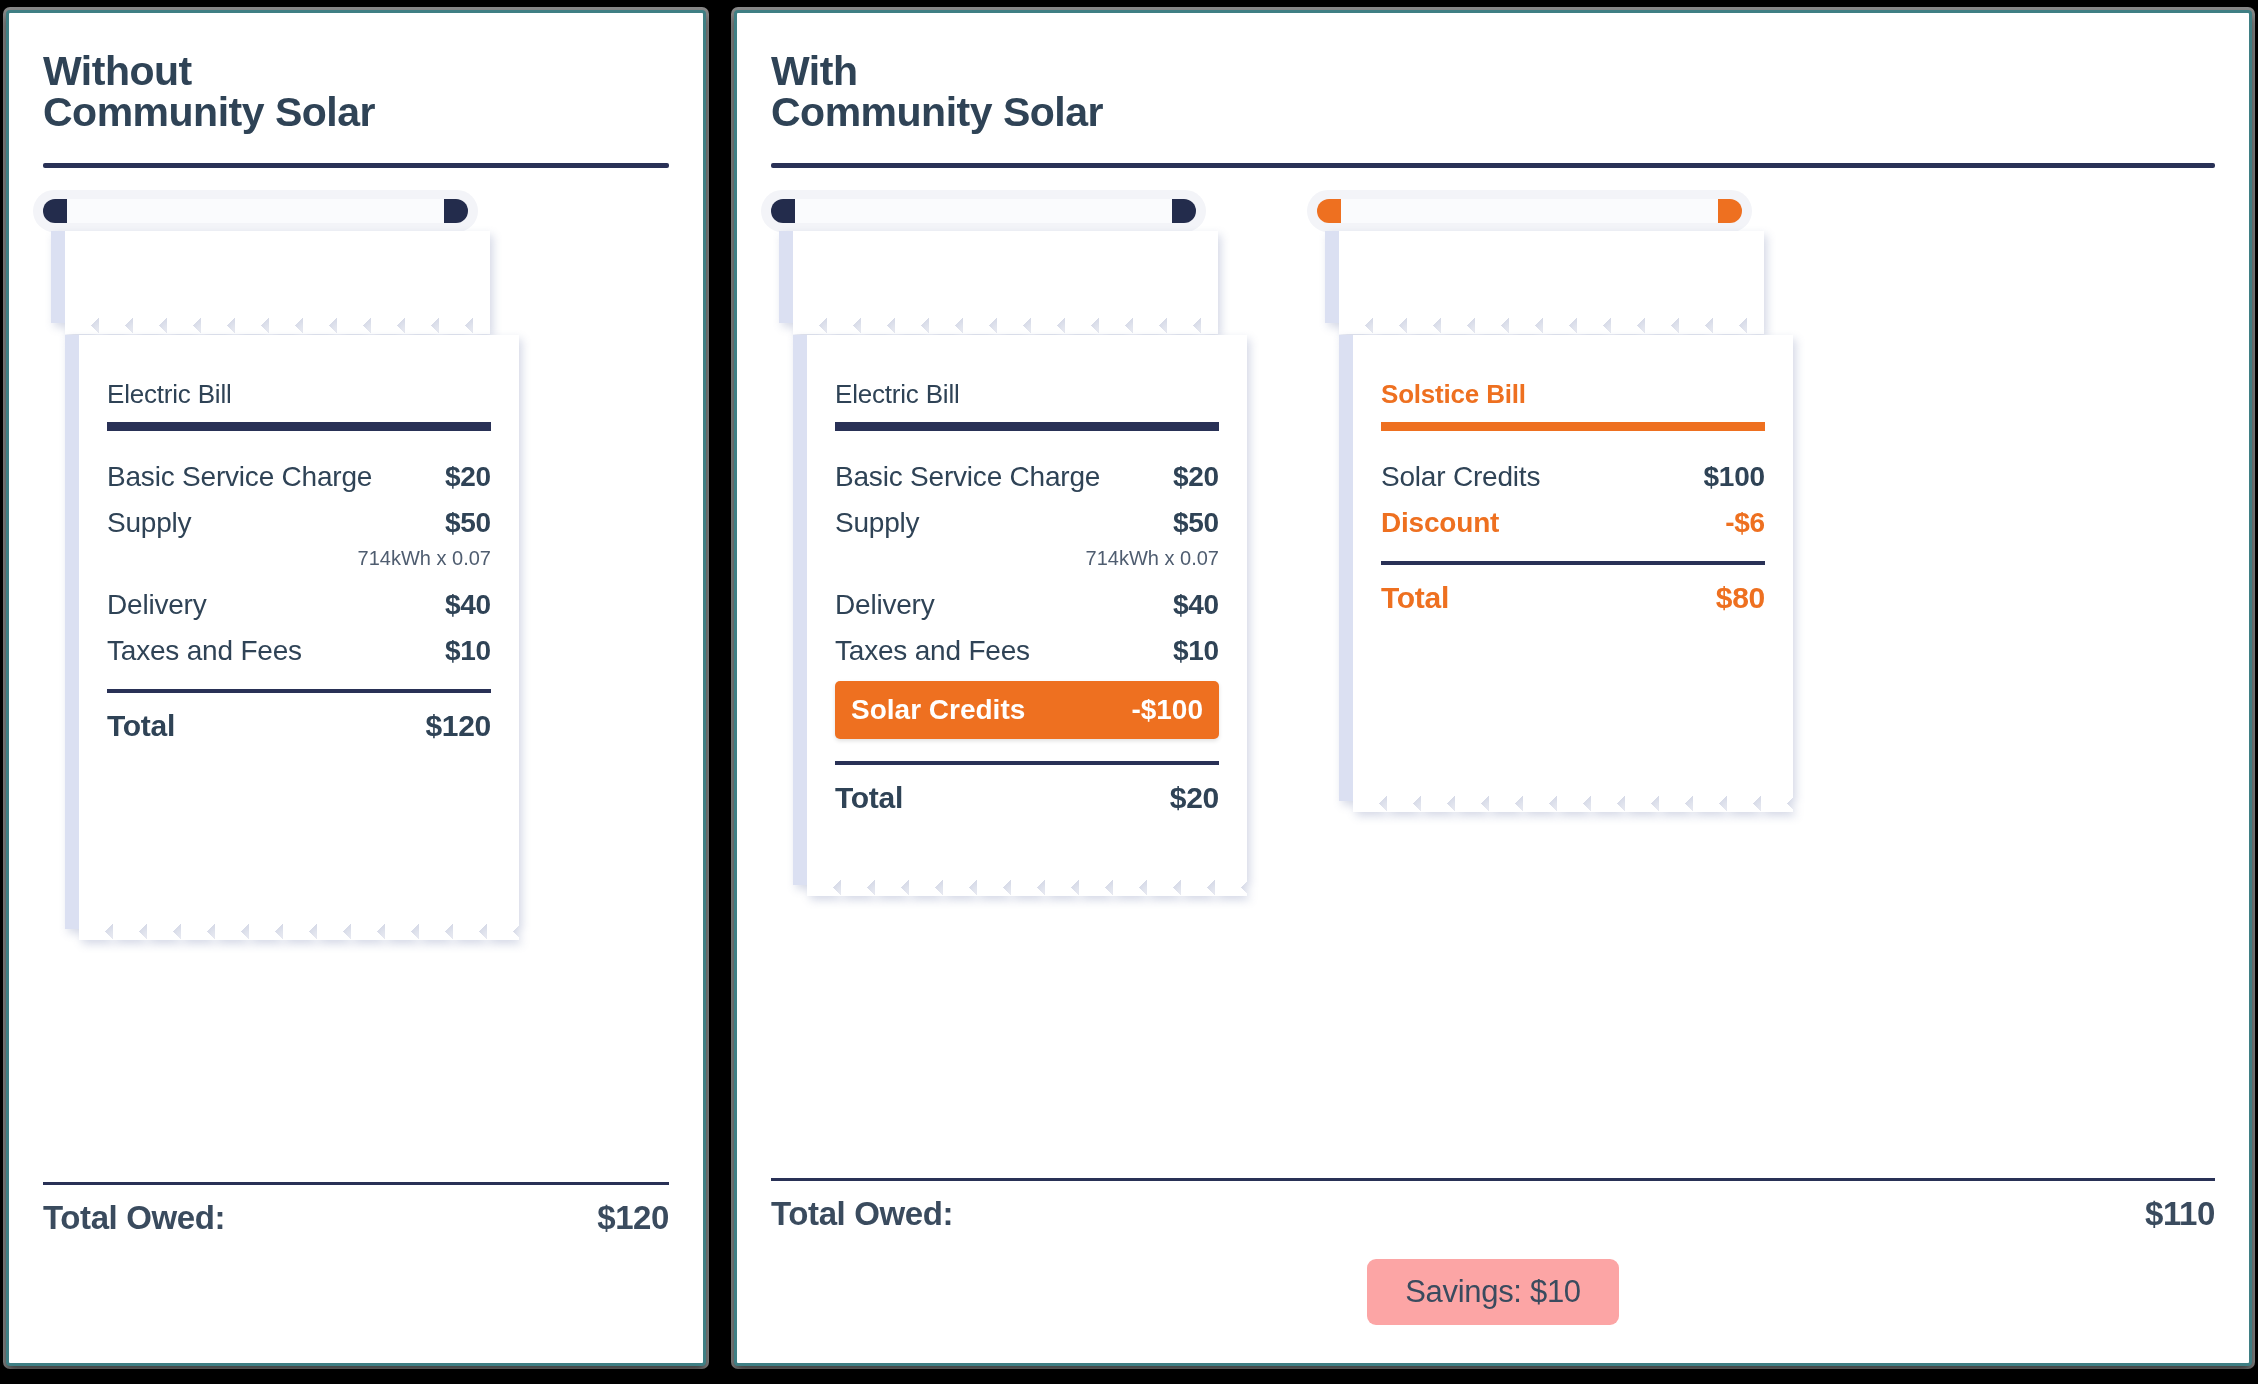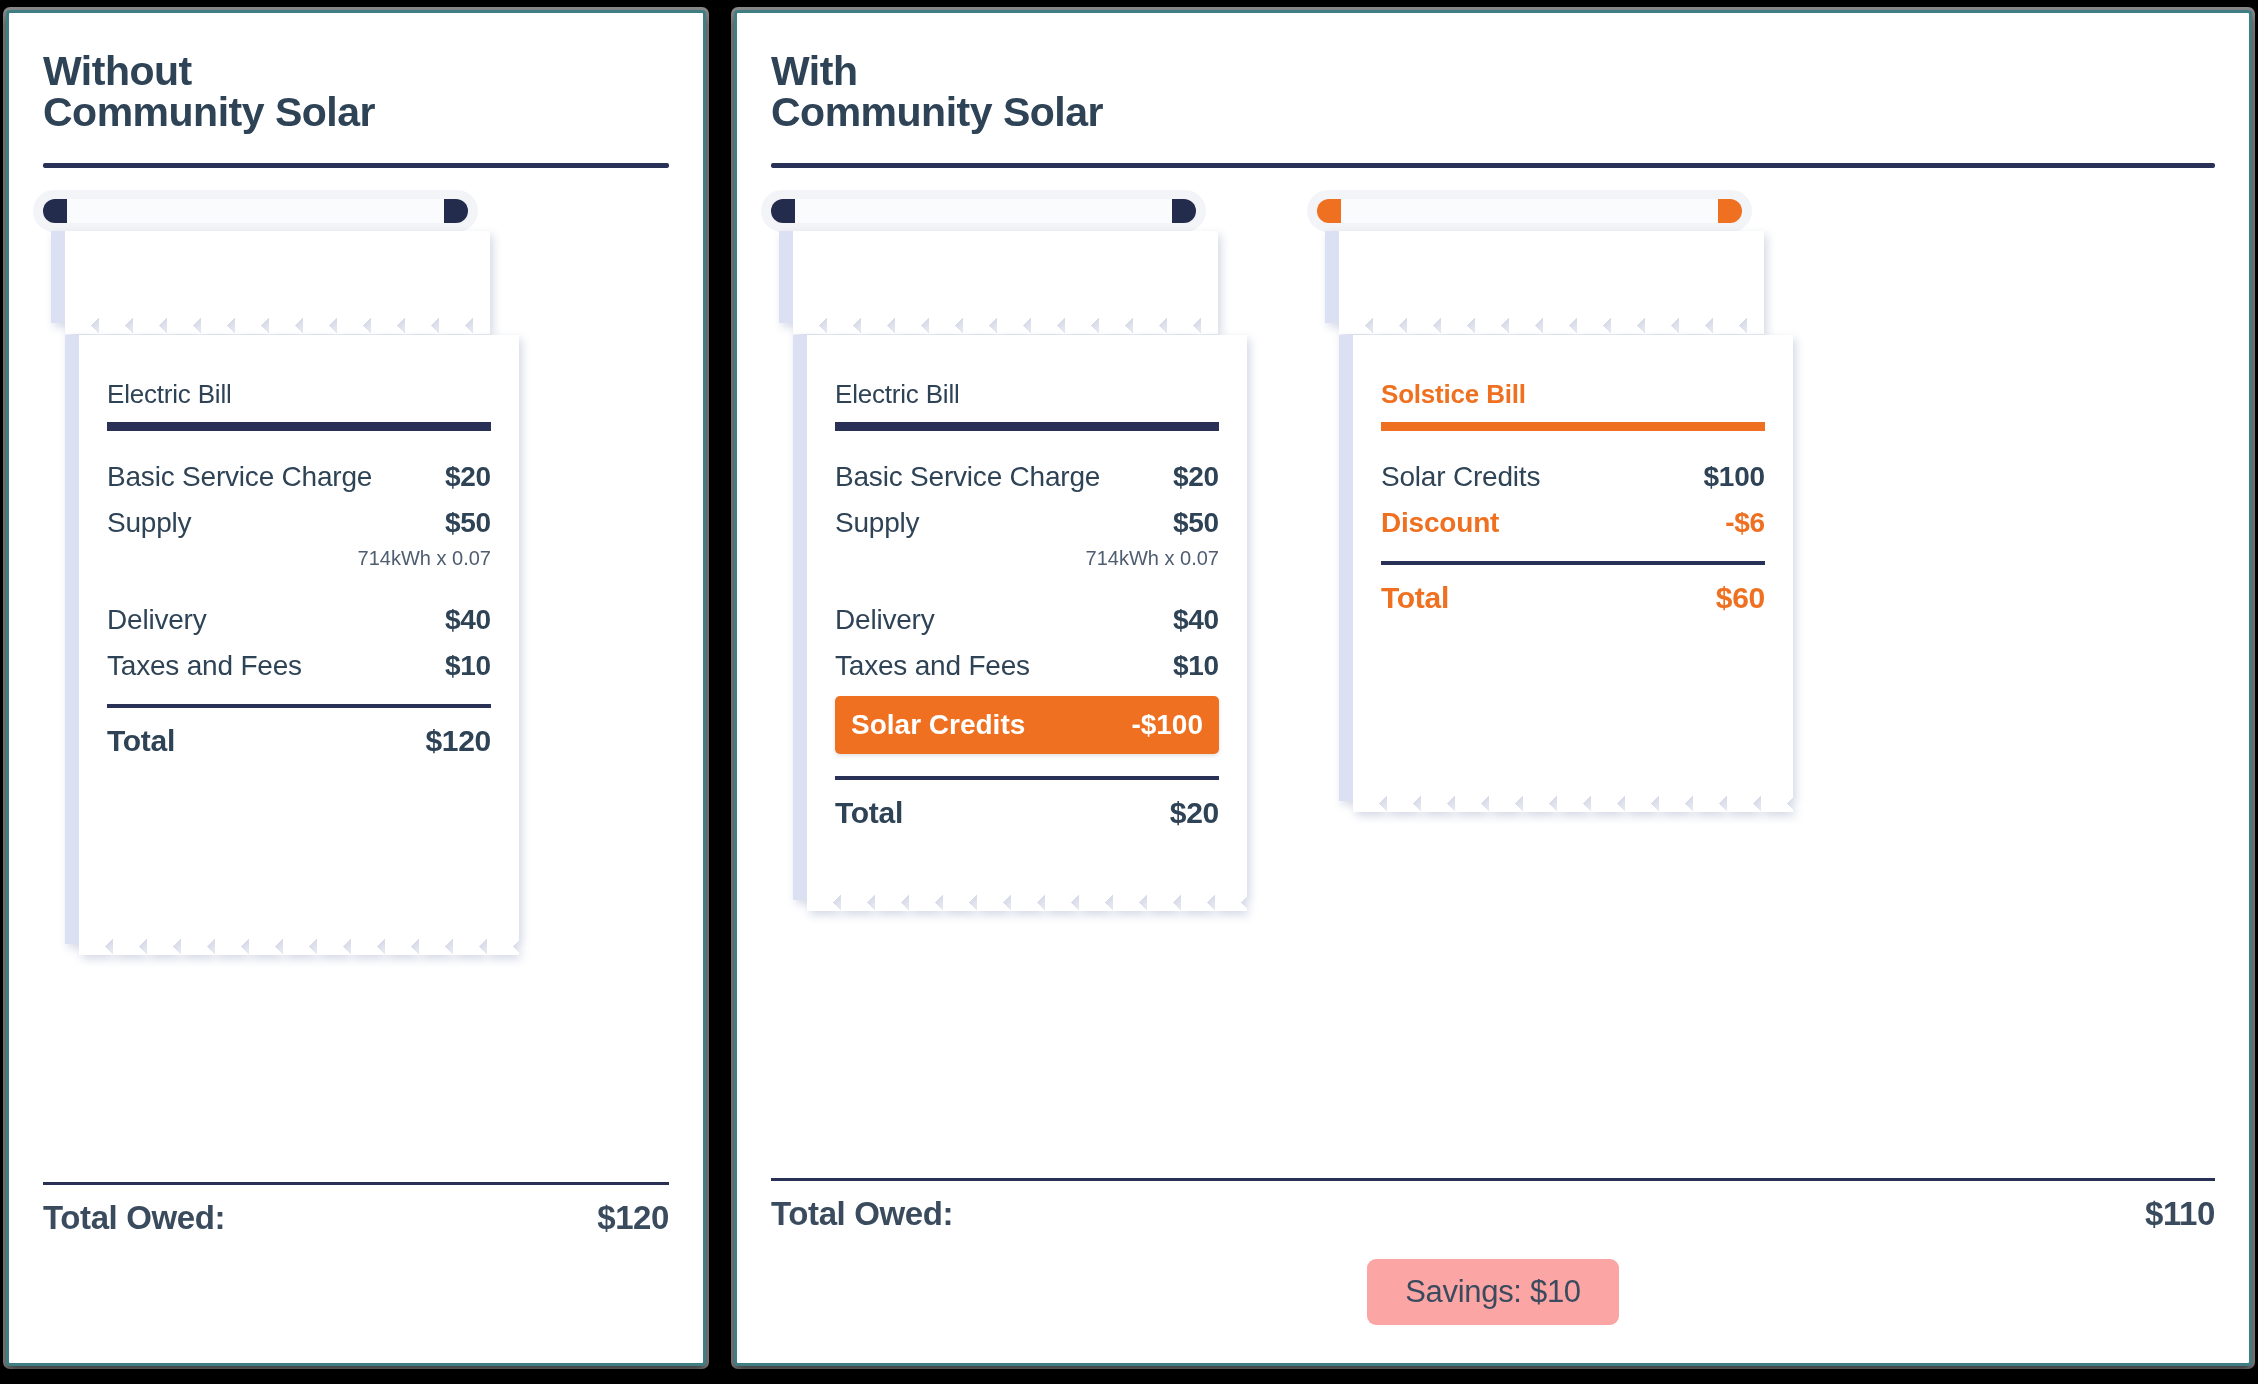--- a/index.html
+++ b/index.html
@@ -164,21 +164,21 @@
   .line .amt { font-weight: 600; }
   .line .lbl { font-weight: 400; }
   .line.orange-text .lbl,
   .line.orange-text .amt { color: #ee7020; font-weight: 600; }
 
   .sub {
     text-align: right;
     font-size: 20px;
     color: #4f5d70;
     margin-top: -6px;
-    margin-bottom: 34px;
+    margin-bottom: 19px;
   }
 
   .highlight {
     display: flex;
     justify-content: space-between;
     align-items: center;
     background: #ee7020;
     color: #ffffff;
     font-size: 28px;
     font-weight: 600;
@@ -400,21 +400,21 @@
 
           <div class="line orange-text">
             <span class="lbl">Discount</span>
             <span class="amt">-$6</span>
           </div>
 
           <div class="total-rule thin"></div>
 
           <div class="total-line orange">
             <span class="lbl">Total</span>
-            <span class="amt">$60</span>
+            <span class="amt">$80</span>
           </div>
         </div>
       </div>
     </div>
 
     <div class="panel-foot">
       <div class="foot-rule"></div>
       <div class="owed">
         <span>Total Owed:</span>
         <span>$110</span>

